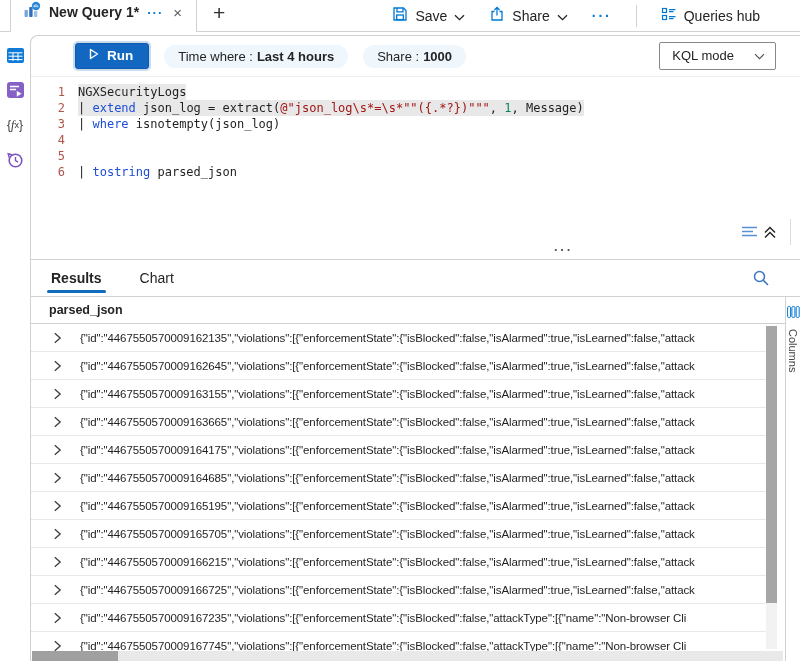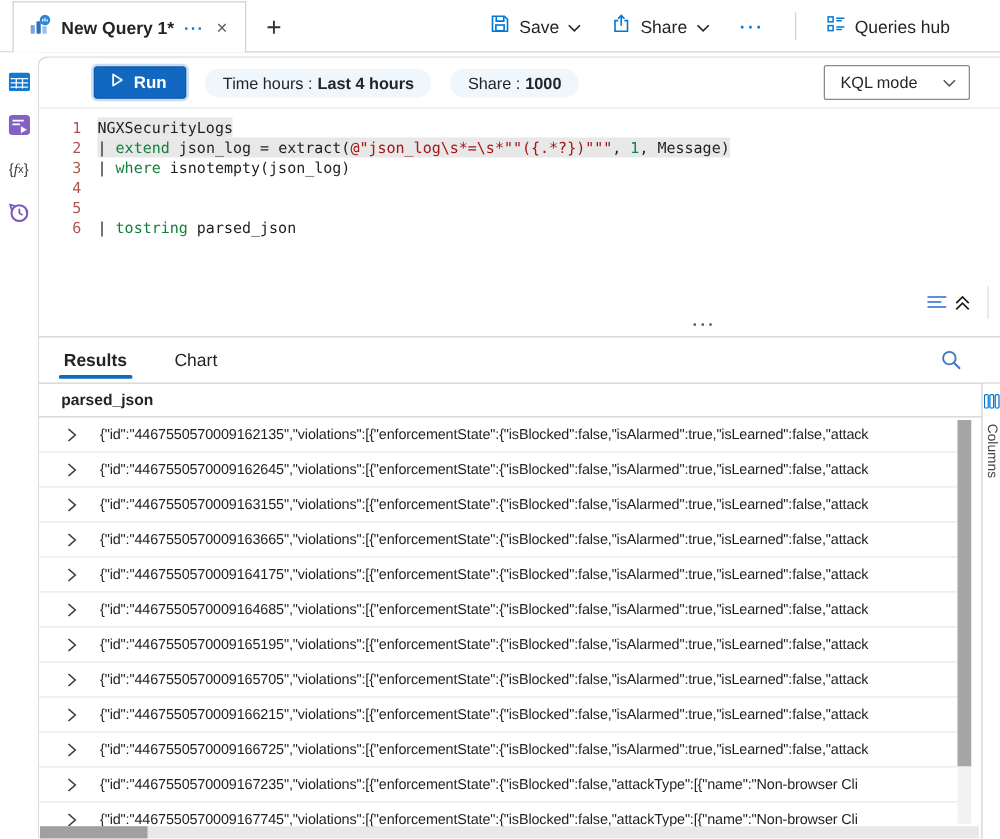--- a/index.html
+++ b/index.html
@@ -1,20 +1,20 @@
 <!DOCTYPE html>
 <html><head>
 <meta charset="utf-8">
 <style>
   * { box-sizing: border-box; margin: 0; padding: 0; }
   html,body { width:800px; height:671px; overflow:hidden; background:#fff;
     font-family:"Liberation Sans", sans-serif; color:#242424; }
 
   
-  .tabbar { height:42px; display:flex; align-items:flex-end; border-bottom:1px solid #d1d1d1; background:#fff; }
+  .tabbar { height:32px; display:flex; align-items:flex-end; border-bottom:1px solid #d1d1d1; background:#fff; }
   .tab { position:relative; z-index:5; margin-left:10px; margin-bottom:-1px; height:41px;
     display:flex; align-items:center; gap:8px; padding:0 12px; background:#fff;
     border:1px solid #d1d1d1; border-bottom:none; }
   .tab-title { font-weight:bold; font-size:14px; }
   .tab-more { color:#0078d4; font-weight:bold; font-size:13px; letter-spacing:1px; cursor:pointer; }
   .tab-close { color:#605e5c; font-size:15px; cursor:pointer; padding:0 2px; }
   .newtab { margin-left:16px; margin-bottom:8px; font-size:21px; font-weight:300; color:#323130;
     background:none; border:none; line-height:1; cursor:pointer; }
   .tab-actions { margin-left:auto; display:flex; align-items:center; gap:24px; padding-right:40px; align-self:center; }
   .action { display:flex; align-items:center; gap:7px; font-size:14px; cursor:pointer; }
@@ -41,21 +41,21 @@
   .mode-select { margin-left:auto; margin-right:24px; display:flex; align-items:flex-end; gap:20px;
     border:1px solid #8a8886; border-radius:2px; padding:5px 10px 6px 12px; font-size:13px; cursor:pointer; background:#fff; }
 
   
   .editor { height:172px; flex:none; position:relative; padding-top:7px;
     font-family:"DejaVu Sans Mono", monospace; font-size:12px; line-height:16px; }
   .code-line { display:flex; white-space:pre; }
   .ln { width:34px; text-align:right; margin-right:13px; color:#b0554b; flex:none; }
   .code-text.hl { background:#e8e8e8; }
   .tok-plain { color:#1f1f1f; }
-  .tok-keyword { color:#15803d; }
+  .tok-keyword { color:#1d4ed8; }
   .tok-string { color:#a31515; }
   .tok-number { color:#098658; }
   .tok-squiggle { color:#1f1f1f; text-decoration:underline wavy #a274c9; text-decoration-thickness:1px; text-underline-offset:2px; }
   .editor-tools { position:absolute; right:23px; bottom:6px; cursor:pointer; }
   .editor-vline { position:absolute; right:9px; bottom:4px; width:1px; height:26px; background:#dcdcdc; }
 
   
   .splitter { height:10px; flex:none; position:relative; }
   .splitter-dots { position:absolute; left:523px; top:-7px; color:#555; font-weight:bold; letter-spacing:2px; font-size:13px; cursor:row-resize; }
 
@@ -169,21 +169,21 @@
   <section class="card">
 
     <div class="toolbar">
       <button class="run-btn">
         <span><svg width="10" height="12" viewBox="0 0 10 12">
               <path d="M1.5 1.5l7 4.5-7 4.5z" fill="none" stroke="#fff" stroke-width="1.4" stroke-linejoin="round"></path>
             </svg></span>
         <span>Run</span>
       </button>
       <div class="pill">
-        <span>Time hours :</span><b>Last 4 hours</b>
+        <span>Time where :</span><b>Last 4 hours</b>
       </div>
       <div class="pill">
         <span>Share :</span><b>1000</b>
       </div>
       <div class="mode-select">
         <span>KQL mode</span>
         <span><svg width="11" height="7" viewBox="0 0 11 7">
               <path d="M1 1.2l4.5 4.5L10 1.2" fill="none" stroke="#555" stroke-width="1.2"></path>
             </svg></span>
       </div>

